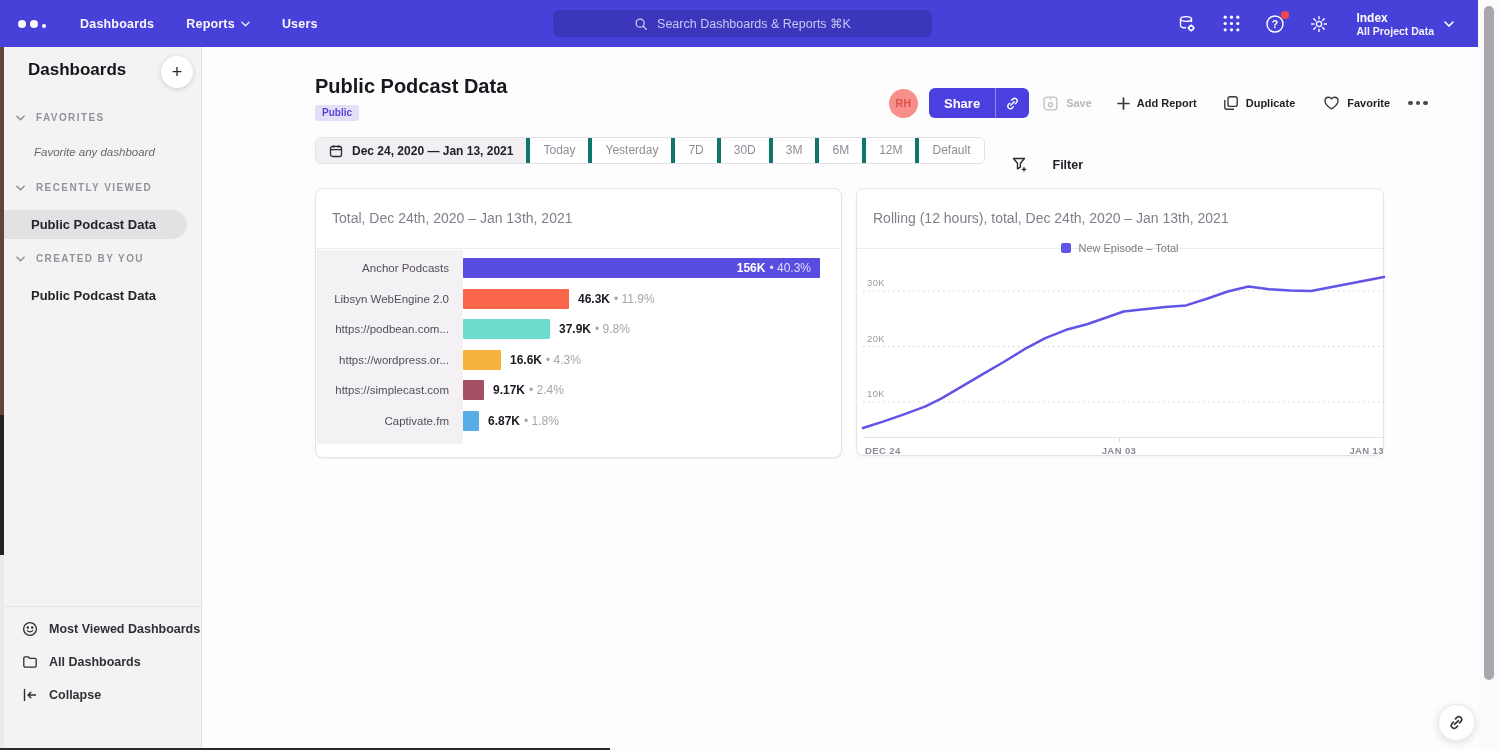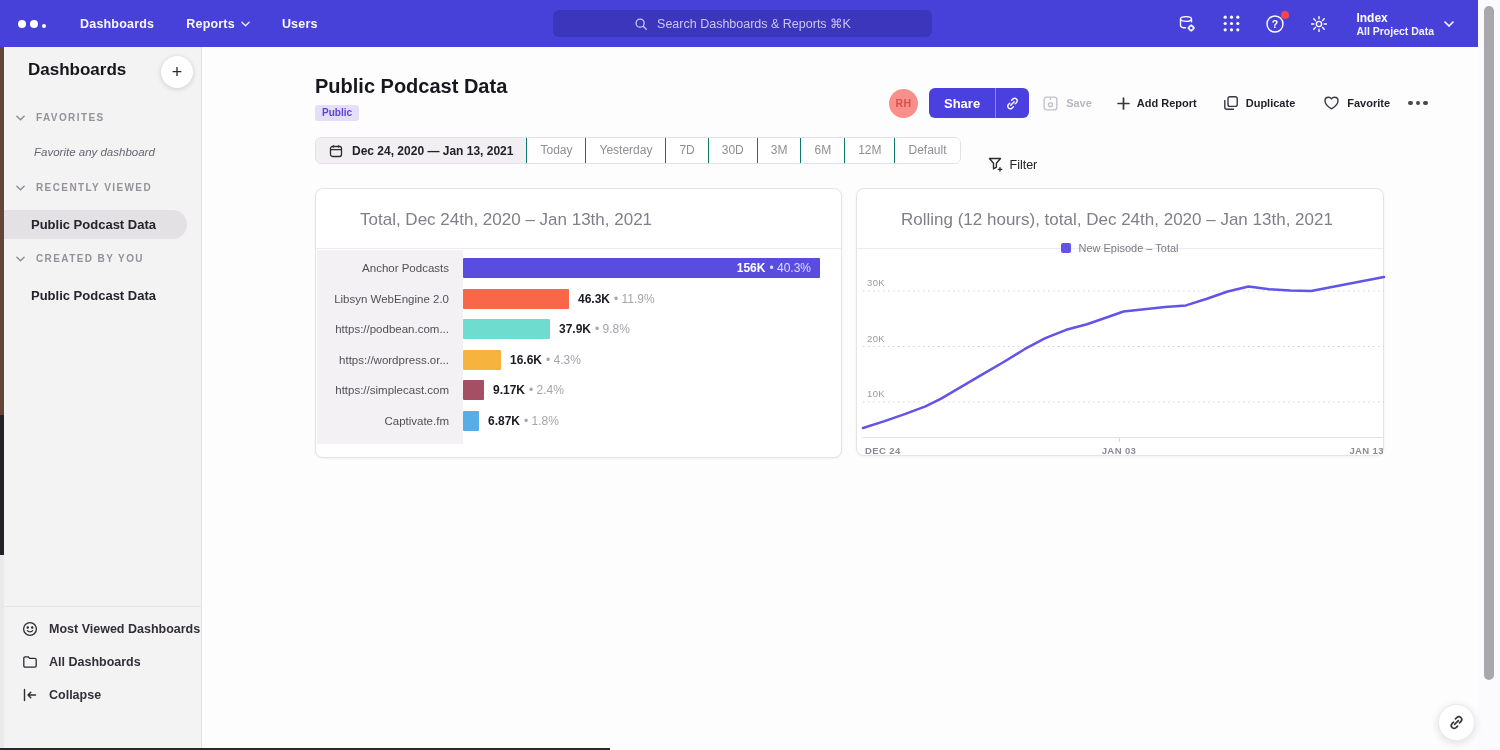--- a/index.html
+++ b/index.html
@@ -81,34 +81,34 @@
   .more-dots i{ width:4.5px; height:4.5px; border-radius:50%; background:#4a4750; }
 
   
   .datebar{ position:absolute; left:315px; top:137px; height:27px; display:flex; align-items:center; }
   .range-ctl{ display:flex; height:27px; border:1px solid #e2e0e5; border-radius:6px; overflow:hidden;
               background:#fff; }
   .range-main{ display:flex; align-items:center; gap:9px; padding:0 13px; background:#f1eff2;
                font-size:12px; font-weight:700; color:#232028; cursor:pointer; }
   .range-main .ic{ display:flex; color:#2d2a32; }
   .preset{ padding:0 13px; font-size:12px; font-weight:500; color:#908d96; background:#fff;
-           border:none; border-left:1px solid #0f766e; cursor:pointer; font-family:inherit; line-height:25px; }
-  .filter-btn{ display:flex; align-items:center; gap:6px; margin-left:27px; font-size:12.5px; font-weight:400;
+           border:none; border-left:4px solid #0f766e; cursor:pointer; font-family:inherit; line-height:25px; }
+  .filter-btn{ display:flex; align-items:center; gap:25px; margin-left:27px; font-size:12.5px; font-weight:700;
                color:#232028; cursor:pointer; background:none; border:none; font-family:inherit;margin-top:28px; }
   .filter-btn .ic{ display:flex; color:#2d2a32; }
 
   
   .card{ position:absolute; top:188px; background:#fff; border:1px solid #e5e3e7; border-radius:8px;
          box-shadow:0 1px 3px rgba(25,22,30,.05); }
   .card1{ left:315px; width:527px; height:270px; }
   .card2{ left:856px; width:528px; height:268px; }
   .card-hdr{ position:absolute; left:0; top:0; right:0; height:60px; border-bottom:1px solid #edebef;
              padding:16px 16px 0; }
   .card-title{ font-size:15px; font-weight:700; color:#1b1820; }
-  .card-sub{ font-size:17px; color:#817e88; margin-top:5px;margin-left:28px; }
+  .card-sub{ font-size:14px; color:#817e88; margin-top:5px; }
 
   
   .label-col{ position:absolute; left:1px; top:61px; width:146px; height:194px; background:#f3f1f3; }
   .bar-rows{ position:absolute; left:1px; top:64px; right:1px; }
   .bar-row{ display:flex; height:30.5px; align-items:center; }
   .bar-row-label{ width:146px; flex:none; text-align:right; padding-right:14px; font-size:11.5px; color:#534f59; }
   .bar-track{ flex:1; display:flex; align-items:center; height:100%; }
   .bar{ height:20px; border-radius:1px; display:flex; align-items:center; justify-content:flex-end; }
   .val-in{ color:#fff; font-size:12px; padding-right:9px; white-space:nowrap; align-items:center; }
   .val-in b{ font-weight:700; }

